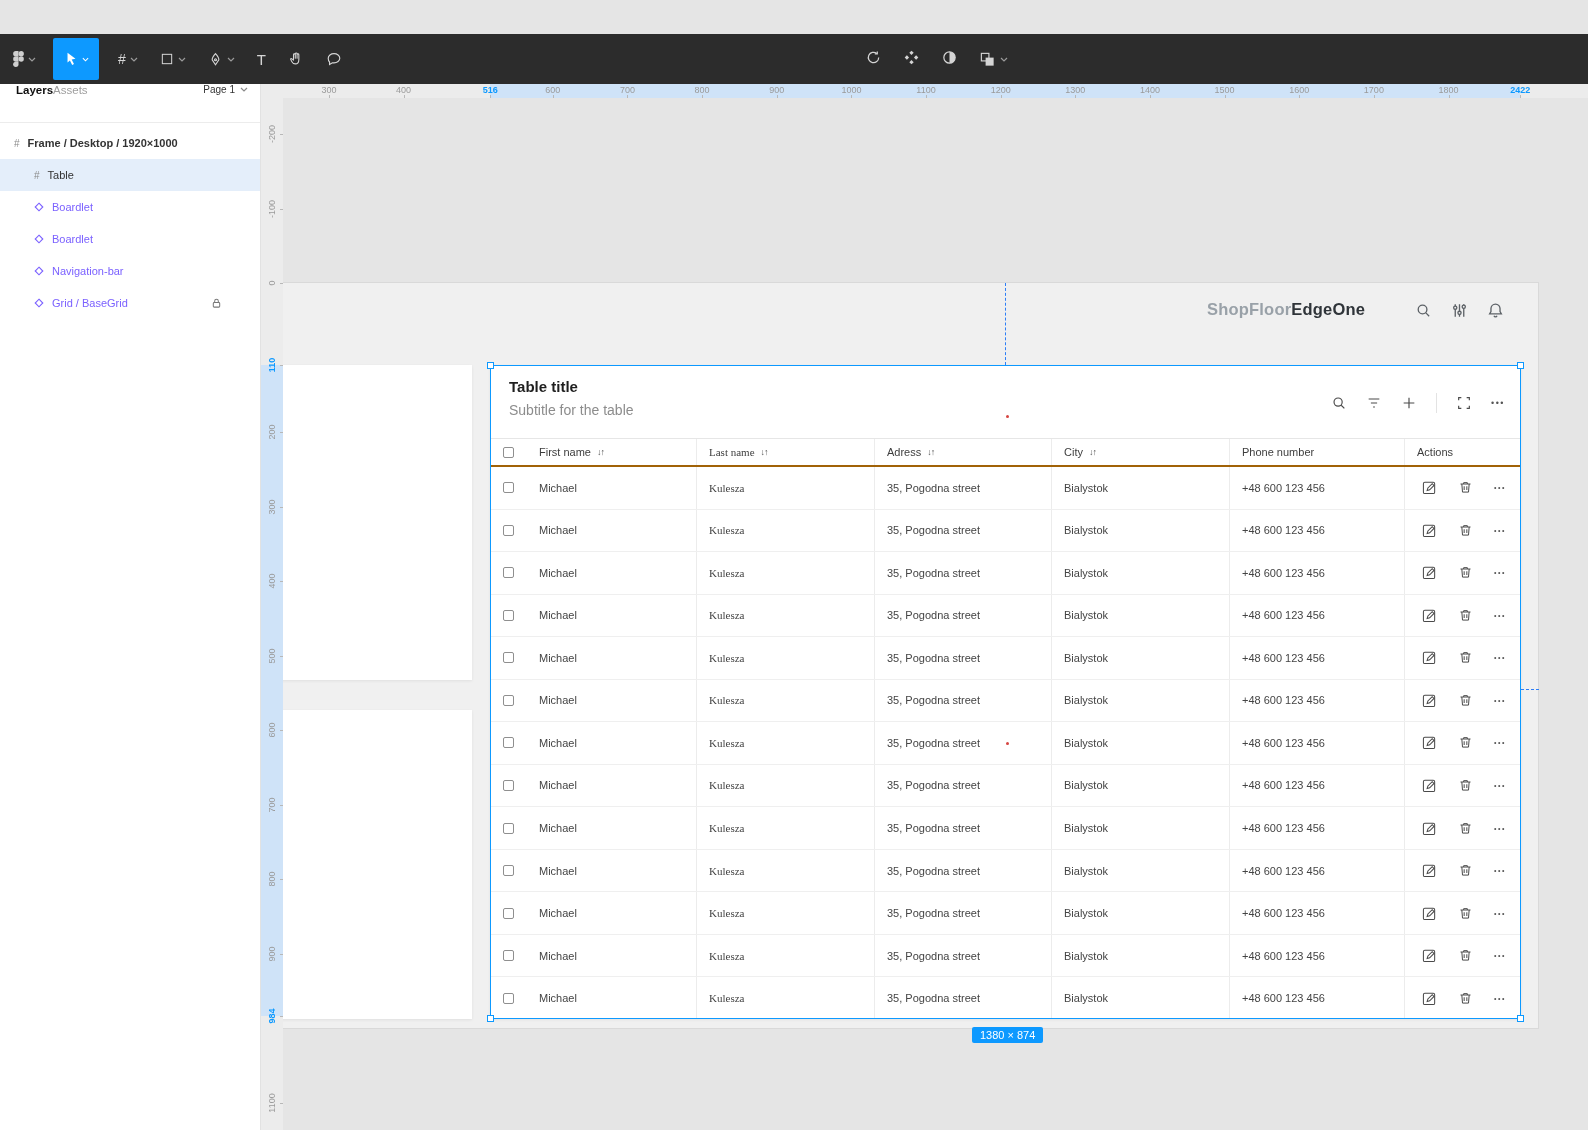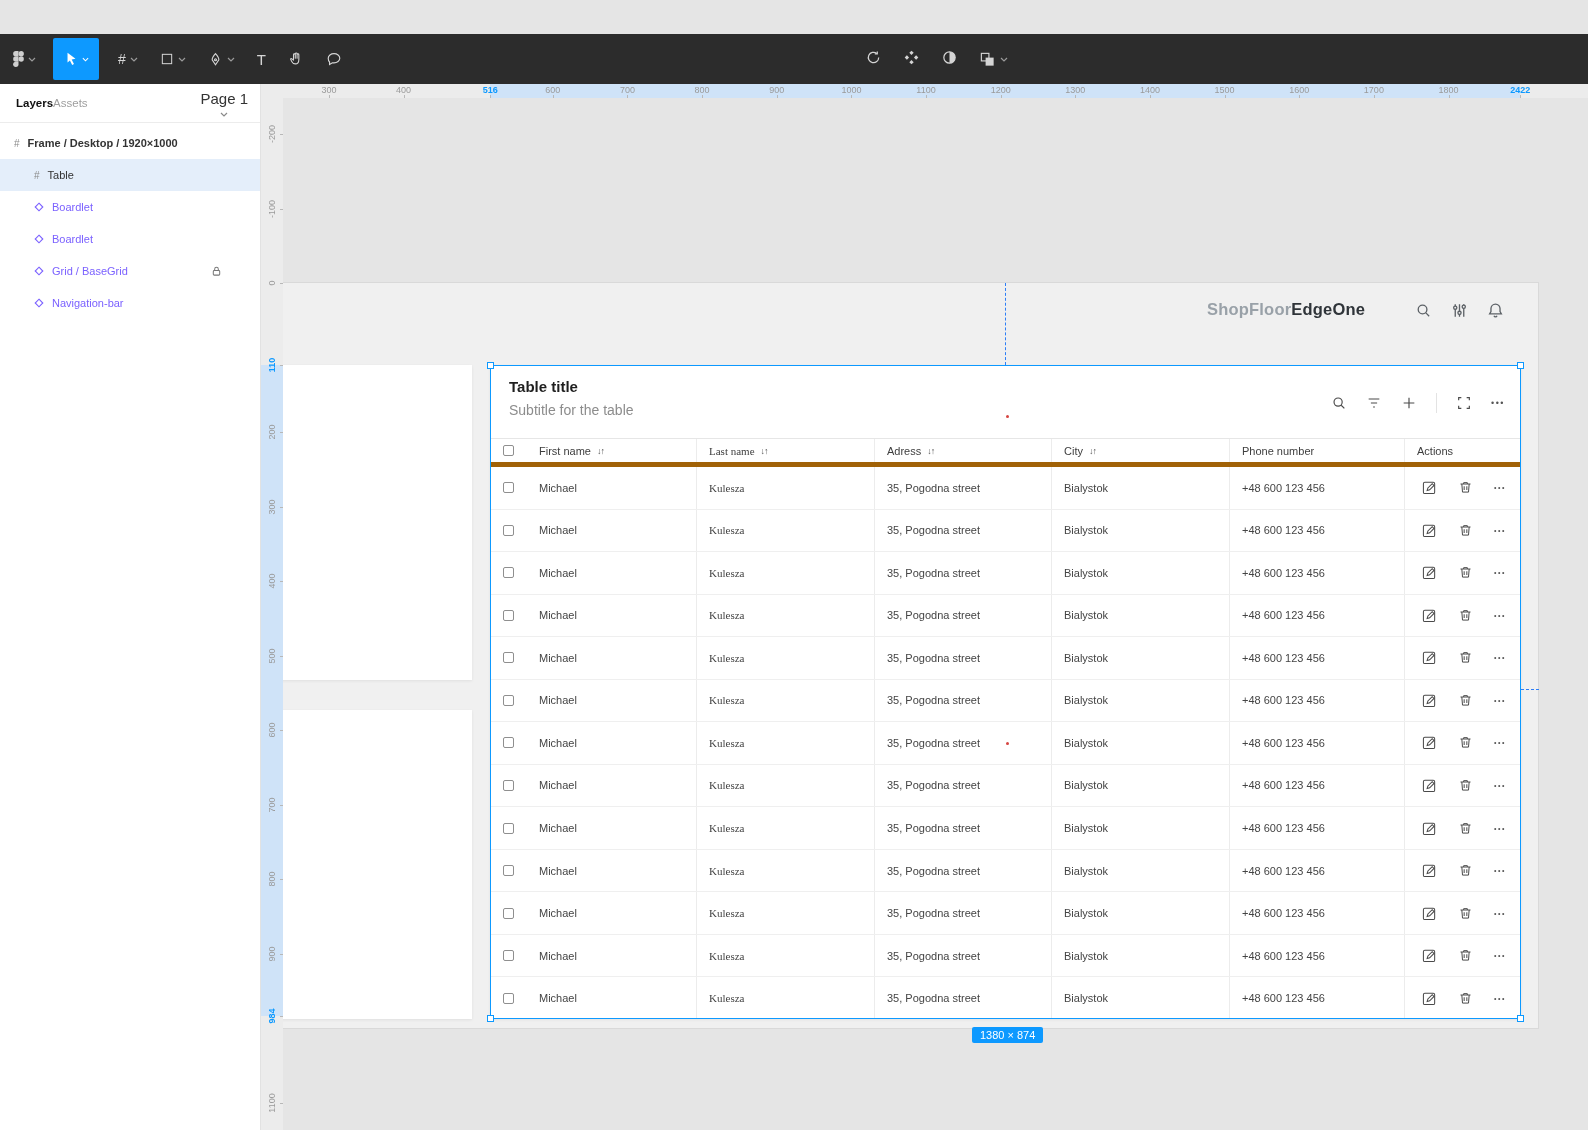--- a/index.html
+++ b/index.html
@@ -18,24 +18,24 @@
 
   
   .toolbar{position:absolute;top:34px;left:0;right:0;height:50px;background:#2c2c2c;display:flex;align-items:center;z-index:20;}
   .tool{display:flex;align-items:center;justify-content:center;height:50px;padding:0 11px;gap:4px;color:#d5d5d5;}
   .tool-glyph{font-size:14px;color:#d5d5d5;font-weight:400;}
   .tool-move{width:46px;height:42px;margin-left:6px;background:#0d99ff;border-radius:2px;display:flex;align-items:center;justify-content:center;gap:3px;padding:0;}
   .toolbar-right{position:absolute;left:865px;top:0;height:50px;display:flex;align-items:center;gap:21px;}
 
   
   .sidebar{position:absolute;top:84px;left:0;width:261px;bottom:0;background:#fff;border-right:1px solid #e2e2e2;box-sizing:border-box;z-index:15;}
-  .sb-head{height:38px;display:flex;align-items:center;border-bottom:1px solid #ececec;font-size:11.5px;}
+  .sb-head{height:38px;display:flex;align-items:flex-start;border-bottom:1px solid #ececec;font-size:11.5px;}
   .sb-tab-layers{margin-left:16px;font-weight:700;color:#111;}
   .sb-tab-assets{color:#9e9e9e;}
-  .sb-page{margin-left:auto;margin-right:12px;display:flex;align-items:center;gap:5px;color:#333;font-size:15px;flex-direction:column;}
+  .sb-page{margin-left:auto;margin-right:12px;display:flex;align-items:center;gap:5px;color:#333;font-size:10px;}
   .layer-row{height:32px;display:flex;align-items:center;font-size:11px;color:#333;gap:8px;}
   .layer-row.l0{padding-left:14px;font-weight:700;}
   .layer-row.l1{padding-left:34px;}
   .layer-row.selected{background:#e4eefa;}
   .layer-row.comp{color:#7b61ff;}
   .layer-hash{font-size:10px;color:#8a8a8a;font-weight:400;}
   .lock{margin-left:auto;margin-right:38px;display:flex;}
 
   
   .canvas{position:absolute;left:261px;top:84px;right:0;bottom:0;overflow:hidden;background:#e5e5e5;}
@@ -58,21 +58,21 @@
   .brand .lite{color:#99a1a8;}
   .brand .dark{color:#2f3439;}
   .hdr-icons{position:absolute;left:1310px;top:19px;display:flex;gap:19px;align-items:center;}
 
   
   .table-card{position:absolute;left:385px;top:82px;width:1031px;height:654px;background:#fff;box-shadow:0 1px 3px rgba(0,0,0,.06);}
   .card-title{position:absolute;left:19px;top:13px;font-size:15px;font-weight:700;color:#1f1f1f;}
   .card-subtitle{position:absolute;left:19px;top:37px;font-size:14px;color:#8c8c8c;}
   .card-tools{position:absolute;right:16px;top:28px;display:flex;align-items:center;gap:19px;}
   .vdiv{width:1px;height:20px;background:#e3e3e3;}
-  .thead{position:absolute;left:0;top:73px;width:1031px;height:29px;border-top:1px solid #e6e6e6;border-bottom:5px solid #a16207;display:flex;box-sizing:border-box;font-size:11px;color:#3d3d3d;font-weight:500;}
+  .thead{position:absolute;left:0;top:73px;width:1031px;height:29px;border-top:1px solid #e6e6e6;border-bottom:2px solid #a16207;display:flex;box-sizing:border-box;font-size:11px;color:#3d3d3d;font-weight:500;}
   .tbody{position:absolute;top:102px;left:0;right:0;bottom:0;display:flex;flex-direction:column;}
   .trow{display:flex;flex:1;border-bottom:1px solid #efefef;font-size:11px;color:#444;}
   .trow:last-child{border-bottom:none;}
   .cell{height:100%;display:flex;align-items:center;padding-left:12px;box-sizing:border-box;gap:6px;}
   .c0{width:37px;justify-content:center;padding-left:0;}
   .c1{width:169px;}.c2{width:178px;font-family:Liberation Serif, serif;}.c3{width:177px;}.c4{width:178px;}.c5{width:175px;}.c6{width:117px;}
   .sep{border-left:1px solid #ececec;}
   .cbx{width:11px;height:11px;border:1.3px solid #8f8f8f;border-radius:2px;background:#fff;box-sizing:border-box;}
   .sort{font-size:9px;color:#555;letter-spacing:-1px;}
   .actions{padding-left:17px;gap:21px;}
@@ -213,33 +213,33 @@
       <div class="layer-row l1 comp">
         <svg width="10" height="10" viewBox="0 0 10 10" fill="none" stroke="#7b61ff" stroke-width="1.1">
             <path d="M5 1.2 8.8 5 5 8.8 1.2 5z"></path>
           </svg>
         <span>Boardlet</span>
       </div>
       <div class="layer-row l1 comp">
         <svg width="10" height="10" viewBox="0 0 10 10" fill="none" stroke="#7b61ff" stroke-width="1.1">
             <path d="M5 1.2 8.8 5 5 8.8 1.2 5z"></path>
           </svg>
+        <span>Navigation-bar</span>
+      </div>
+      <div class="layer-row l1 comp">
+        <svg width="10" height="10" viewBox="0 0 10 10" fill="none" stroke="#7b61ff" stroke-width="1.1">
+            <path d="M5 1.2 8.8 5 5 8.8 1.2 5z"></path>
+          </svg>
         <span>Grid / BaseGrid</span>
         <span class="lock">
           <svg width="11" height="12" viewBox="0 0 12 13" fill="none" stroke="#777" stroke-width="1.1">
               <rect x="2.5" y="6" width="7" height="5" rx="1"></rect>
               <path d="M4 6V4.5a2 2 0 0 1 4 0V6"></path>
             </svg>
         </span>
-      </div>
-      <div class="layer-row l1 comp">
-        <svg width="10" height="10" viewBox="0 0 10 10" fill="none" stroke="#7b61ff" stroke-width="1.1">
-            <path d="M5 1.2 8.8 5 5 8.8 1.2 5z"></path>
-          </svg>
-        <span>Navigation-bar</span>
       </div>
     </div>
   </div>
 
   <div class="canvas">
 
     <div class="frame">
       <span class="brand">
         <span class="lite">ShopFloor</span><span class="dark">EdgeOne</span>
       </span>

